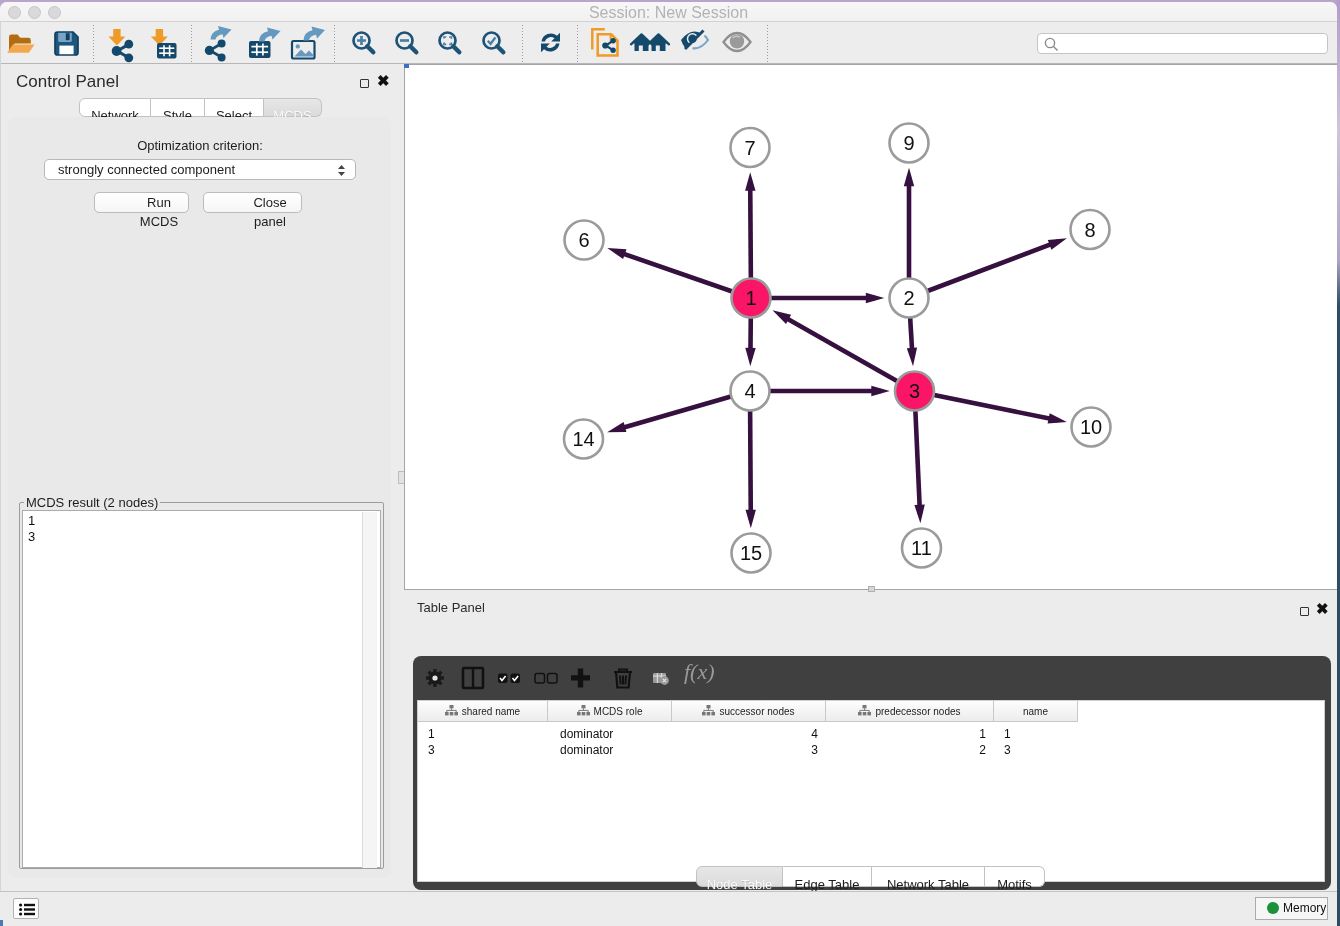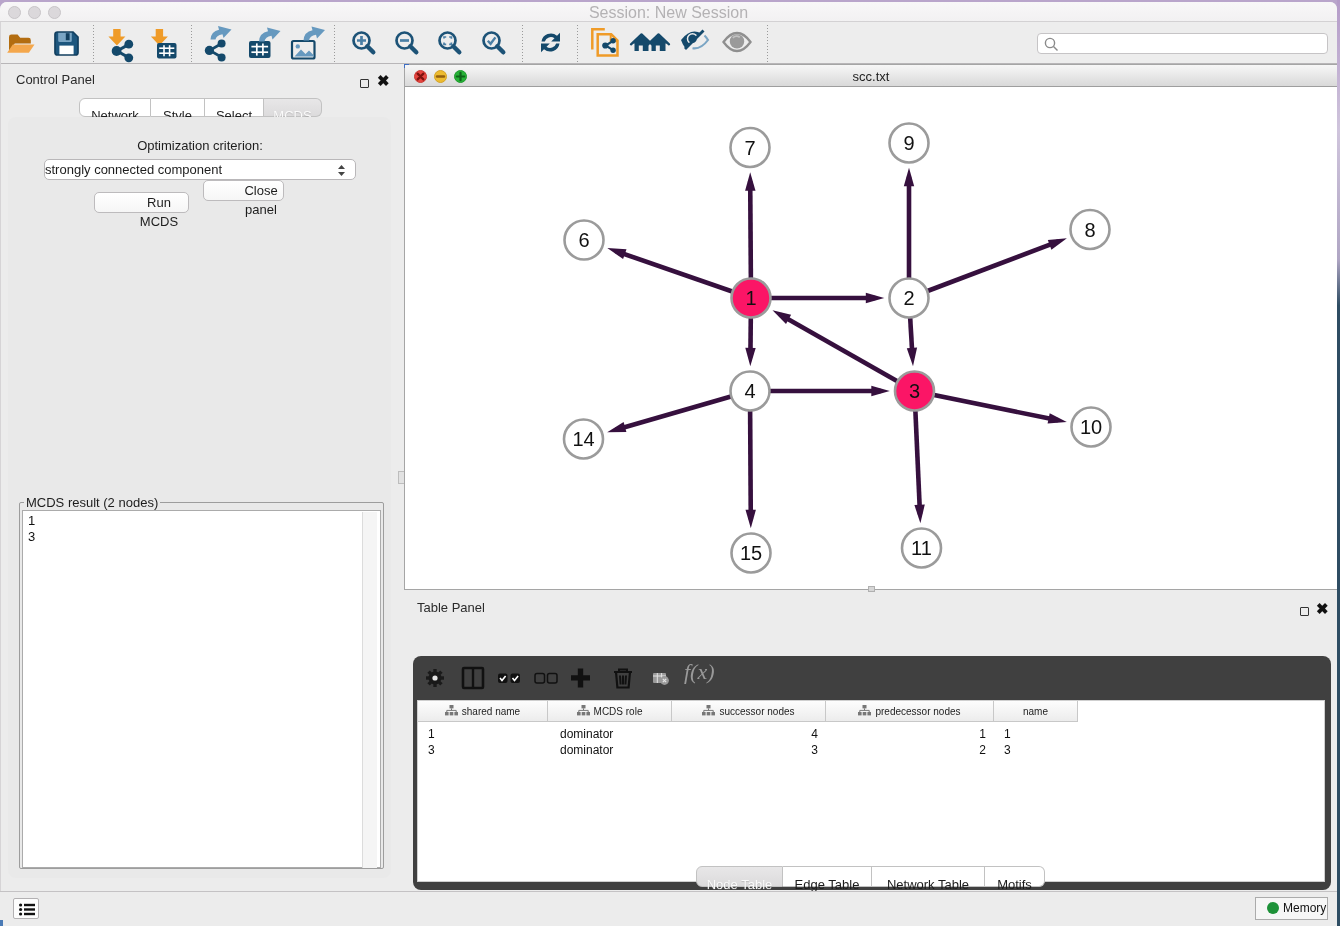--- a/index.html
+++ b/index.html
@@ -7,29 +7,29 @@
 body { font-family:"Liberation Sans", sans-serif; background:#b9a5cb; position:relative; }
 .abs { position:absolute; }
 #win { position:absolute; left:0; top:2px; width:1337px; height:924px; background:#ececec; border-radius:7px 7px 0 0; }
 #titlebar { position:absolute; left:0; top:2px; width:1337px; height:20px; background:linear-gradient(#f8f7f8,#f2f1f2); border-radius:7px 7px 0 0; border-bottom:1px solid #d3d1d3; }
 .tl { position:absolute; top:4px; width:13px; height:13px; border-radius:50%; background:#dbd8db; border:1px solid #c8c5c8; }
 #title { position:absolute; top:2px; left:0; width:100%; text-align:center; font-size:16px; color:#b4b2b4; }
 #toolbar { position:absolute; left:0; top:22px; width:1337px; height:42px; background:#ededed; border-bottom:1px solid #b8b6b8; }
 .tsep { position:absolute; top:3px; height:37px; width:1px; background-image:linear-gradient(#9a9a9a 33%, rgba(0,0,0,0) 0%); background-size:1px 3px; }
 #search { position:absolute; left:1037px; top:33px; width:291px; height:21px; background:#fff; border:1px solid #c6c4c6; border-radius:4px; }
 
-#cp-title { position:absolute; left:16px; top:72px; font-size:13px; color:#2b2b2b; }
+#cp-title { position:absolute; left:16px; top:72px; font-size:17px; color:#2b2b2b; }
 .tabrow { position:absolute; display:flex; font-size:13px; color:#1d1d1d; }
 .tab { background:#fff; border:1px solid #c2c2c2; border-left:none; padding:8px; text-align:center; line-height:17px; height:19px; }
 .tab.first { border-left:1px solid #c2c2c2; border-radius:6px 0 0 6px; }
 .tab.last { border-radius:0 6px 6px 0; }
 .tab.sel { background:linear-gradient(#e8e7e8,#dcdbdc); color:#fbfbfb; text-shadow:0 1px 1px rgba(120,120,120,.35); }
 #cp-content { position:absolute; left:8px; top:117px; width:383px; height:761px; background:#e9e9e9; border-radius:8px; }
 .btn { position:absolute; background:linear-gradient(#ffffff,#f6f6f6); border:1px solid #bdbbbd; border-radius:5px; font-size:13px; color:#1d1d1d; text-align:center;padding-left:35px; }
-#combo { position:absolute; left:44px; top:159px; width:312px; height:21px; background:#fff; border:1px solid #b9b7b9; border-radius:5px; font-size:13px; color:#1d1d1d; line-height:19px; }
+#combo { position:absolute; left:44px; top:159px; width:312px; height:21px; background:#fff; border:1px solid #b9b7b9; border-radius:5px; font-size:13px; color:#1d1d1d; line-height:19px; padding-left:13px; }
 fieldset#mcds { position:absolute; left:19px; top:495px; width:365px; height:374px; border:1px solid #9d9d9d; border-radius:2px; }
 fieldset#mcds legend { font-size:13px; color:#1d1d1d; margin-left:4px; padding:0 2px; }
 #mcds-text { position:absolute; left:2px; top:0px; width:359px; height:358px; background:#fff; border:1px solid #ababab; font-size:13px; color:#111; padding:2px 0 0 5px; line-height:16px; }
 #mcds-sb { position:absolute; right:3px; top:1px; width:15px; height:356px; background:#f5f5f5; border-left:1px solid #dcdcdc; }
 
 #frame { position:absolute; left:404px; top:64px; width:934px; height:526px; border:1px solid #a5a5a5; background:#fff; }
 #ftitle { position:absolute; left:0; top:0; width:100%; height:22px; background:linear-gradient(#f7f7f7,#d9d9d9); border-bottom:1px solid #9e9e9e; }
 #ftitle .txt { position:absolute; top:4px; left:0; width:100%; text-align:center; font-size:13px; color:#1d1d1d; }
 .fl { position:absolute; top:5px; width:13px; height:13px; border-radius:50%; line-height:0; overflow:hidden; } .fl svg { position:absolute; left:0; top:0; }
 #fgrip { position:absolute; left:463px; bottom:-3px; width:7px; height:6px; background:#d6d6d6; border:1px solid #b0b0b0; }
@@ -205,46 +205,28 @@
   <div class="tab sel last" style="width:58px;">MCDS</div>
 </div>
 <div id="cp-content"></div>
 <div class="abs" style="left:0; top:138px; width:400px; text-align:center; font-size:13px; color:#1d1d1d;">Optimization criterion:</div>
 <div id="combo">strongly connected component
   <svg class="abs" style="right:8px; top:3px;" width="11" height="15" viewBox="0 0 11 15">
     <path d="M2 6 L5.5 2 L9 6 Z M2 9 L5.5 13 L9 9 Z" fill="#444"></path>
   </svg>
 </div>
 <div class="btn" style="left:94px; top:192px; width:95px; height:21px; line-height:19px;">Run MCDS</div>
-<div class="btn" style="left:203px; top:180px; width:81px; height:21px; line-height:19px;">Close panel</div>
+<div class="btn" style="left:203px; top:192px; width:99px; height:21px; line-height:19px;">Close panel</div>
 <fieldset id="mcds">
   <legend>MCDS result (2 nodes)</legend>
   <div id="mcds-text">1<br>3<div id="mcds-sb"></div></div>
 </fieldset>
 
 <div id="frame">
   <div style="position:absolute; left:-1px; top:-1px; width:5px; height:4px; background:#3f6fc4;"></div>
-  <div id="ftitle">
-    <div class="fl" style="left:9px; background:#e6453f; border:1px solid #c93a34;">
-        <svg width="11" height="11" viewBox="0 0 11 11">
-          <path d="M2.6 2.6 L8.4 8.4 M8.4 2.6 L2.6 8.4" stroke="#7e120e" stroke-width="2.2" stroke-linecap="round"></path>
-        </svg>
-      </div>
-    <div class="fl" style="left:29px; background:#edbb30; border:1px solid #d3a327;">
-        <svg width="11" height="11" viewBox="0 0 11 11">
-          <path d="M2 5.5 L9 5.5" stroke="#93600e" stroke-width="2.4" stroke-linecap="round"></path>
-        </svg>
-      </div>
-    <div class="fl" style="left:49px; background:#27b137; border:1px solid #1f9a2e;">
-        <svg width="11" height="11" viewBox="0 0 11 11">
-          <path d="M5.5 1.8 L5.5 9.2 M1.8 5.5 L9.2 5.5" stroke="#0e6419" stroke-width="2.2" stroke-linecap="round"></path>
-        </svg>
-      </div>
-    <div class="txt">scc.txt</div>
-  </div>
   <div id="fgrip"></div>
 </div>
 <svg id="graph" width="932" height="500">
 <line x1="346.0" y1="211.0" x2="345.2" y2="94.2"></line>
 <polygon points="345.2,85.2 350.5,103.7 340.1,103.7"></polygon>
 <line x1="346.0" y1="211.0" x2="210.8" y2="164.1"></line>
 <polygon points="202.3,161.1 221.5,162.3 218.1,172.1"></polygon>
 <line x1="346.0" y1="211.0" x2="470.3" y2="211.0"></line>
 <polygon points="479.3,211.0 460.8,216.2 460.8,205.8"></polygon>
 <line x1="346.0" y1="211.0" x2="345.4" y2="270.3"></line>

